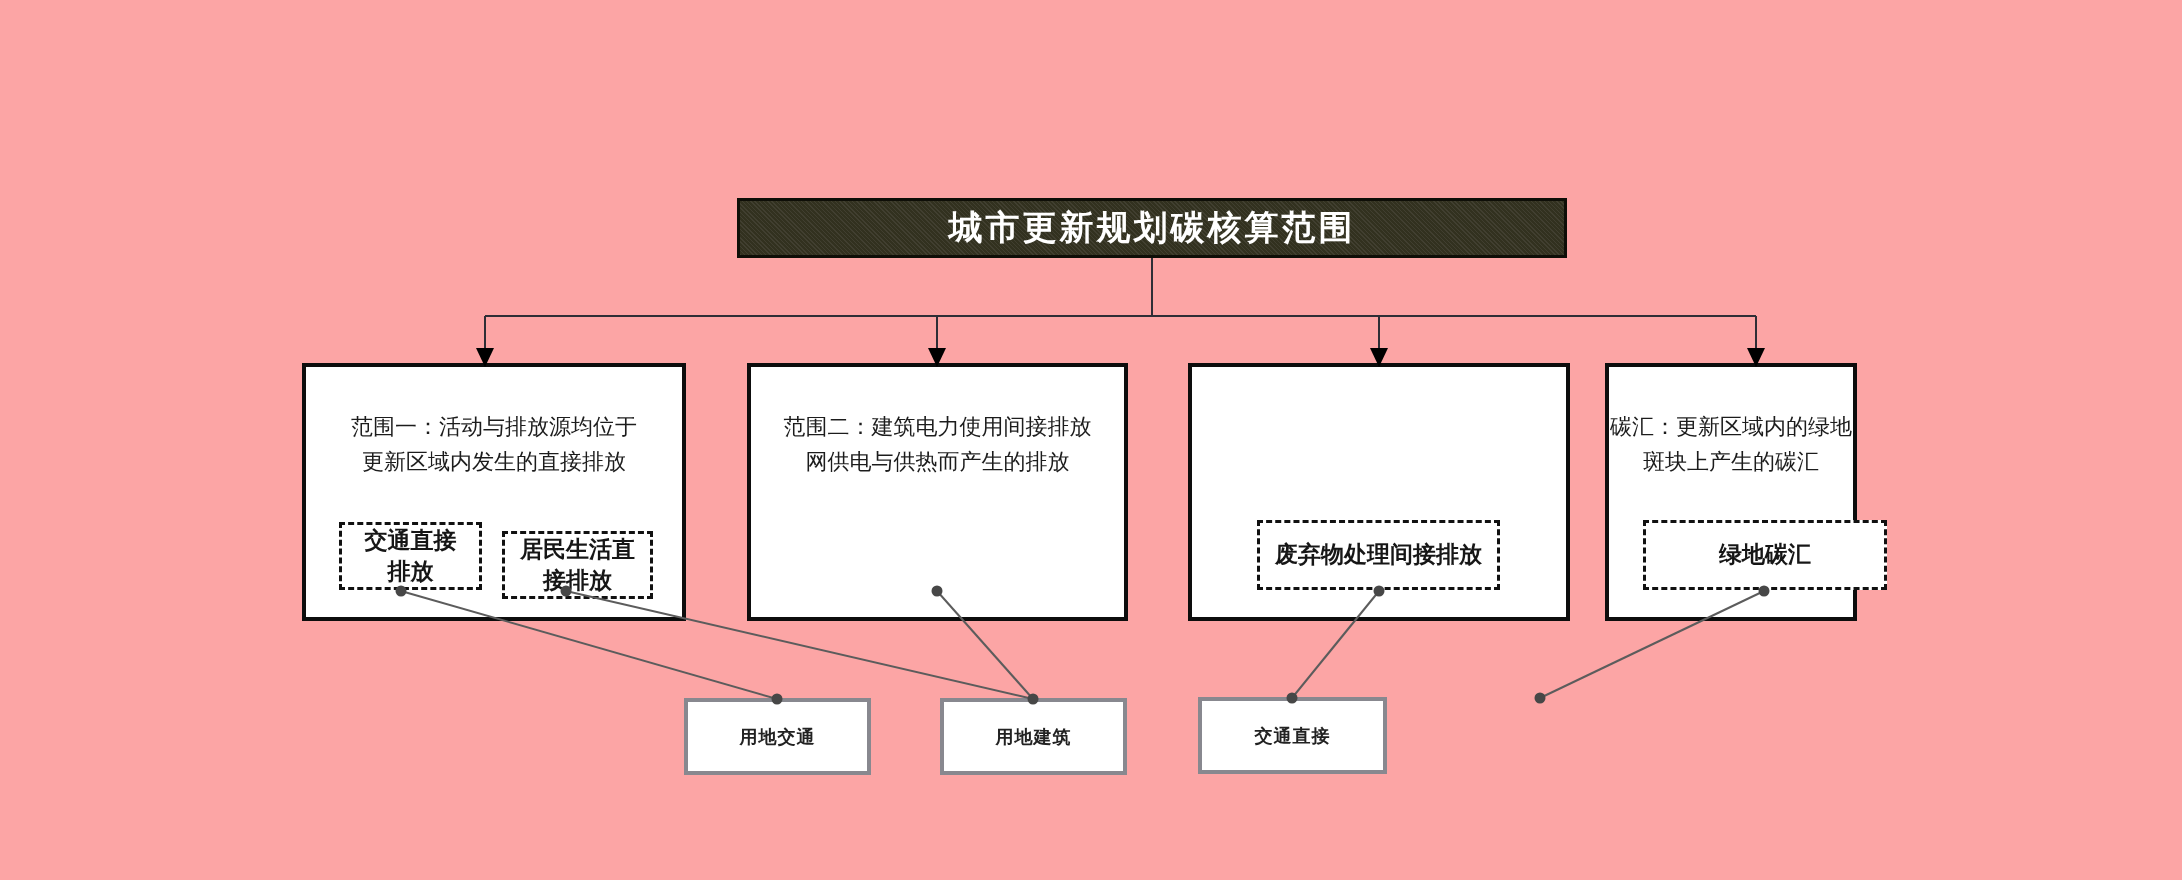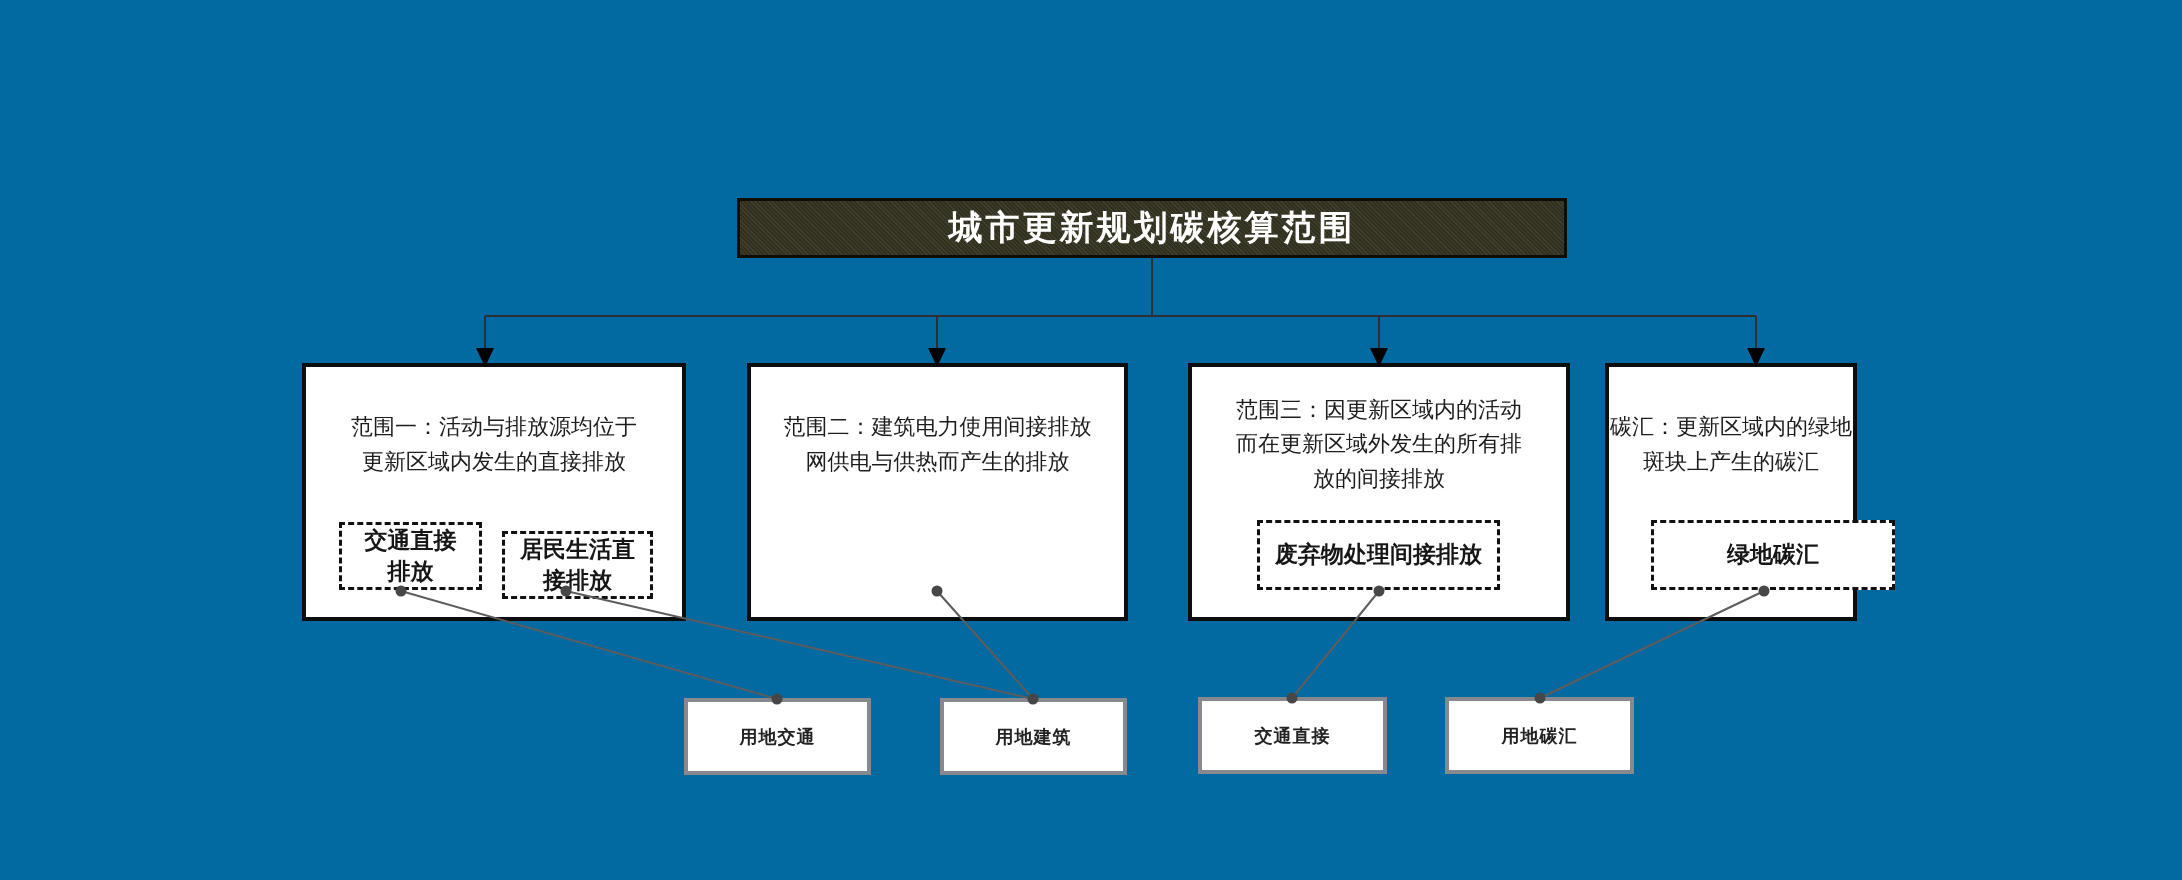--- a/index.html
+++ b/index.html
@@ -1,20 +1,20 @@
 <!DOCTYPE html>
 <html><head>
 <meta charset="utf-8">
 <style>
   html, body { margin: 0; padding: 0; background: #ffffff; }
   .canvas {
     position: relative;
     width: 2182px;
     height: 880px;
-    background: #0369a1;
+    background: #fca5a5;
     font-family: "DejaVu Sans", "Liberation Sans", sans-serif;
     overflow: hidden;
   }
   .title-box {
     position: absolute;
     left: 737px; top: 198px;
     width: 830px; height: 60px;
     box-sizing: border-box;
     background-color: #35342a;
     background-image: repeating-linear-gradient(45deg, #413f30 0px, #413f30 1px, #32311f 1px, #32311f 3px);
@@ -57,21 +57,21 @@
     font-size: 23px;
     font-weight: bold;
     color: #161616;
     line-height: 1.35;
     white-space: pre-line;
   }
   .sub-1a { left: 33px;  top: 155px; width: 143px; height: 68px; align-items: flex-end; }
   .sub-1b { left: 196px; top: 164px; width: 151px; height: 68px; }
   .sub-2  { left: 46px;  top: 153px; width: 281px; height: 70px; }
   .sub-3  { left: 65px;  top: 153px; width: 243px; height: 70px; }
-  .sub-4  { left: 42px;  top: 153px; width: 244px; height: 70px; }
+  .sub-4  { left: 34px;  top: 153px; width: 244px; height: 70px; }
   .land-box {
     position: absolute;
     box-sizing: border-box;
     height: 77px;
     background: #ffffff;
     border: 4px solid #88888f;
     display: flex; align-items: center; justify-content: center;
     font-size: 18px;
     font-weight: bold;
     color: #222222;
@@ -109,23 +109,20 @@
 接排放</span>
     </div>
   </div>
 
   <div class="scope-box scope-2">
     <div class="scope-desc">范围二：建筑电力使用间接排放
 网供电与供热而产生的排放</div>
   </div>
 
   <div class="scope-box scope-3">
-    <div class="scope-desc">范围三：因更新区域内的活动
-而在更新区域外发生的所有排
-放的间接排放</div>
     <div class="dashed-box sub-3">
       <span>废弃物处理间接排放</span>
     </div>
   </div>
 
   <div class="scope-box scope-4">
     <div class="scope-desc">碳汇：更新区域内的绿地
 斑块上产生的碳汇</div>
     <div class="dashed-box sub-4">
       <span>绿地碳汇</span>
@@ -133,23 +130,20 @@
   </div>
 
   <div class="land-box land-1">
     <span>用地交通</span>
   </div>
   <div class="land-box land-2">
     <span>用地建筑</span>
   </div>
   <div class="land-box land-3">
     <span>交通直接</span>
-  </div>
-  <div class="land-box land-4">
-    <span>用地碳汇</span>
   </div>
 
   <svg class="wires" width="2182" height="880" viewBox="0 0 2182 880">
 
     <g stroke="#2e2e36" stroke-width="2" fill="none">
       <path d="M1152 258 V316"></path>
       <path d="M485 316 H1756"></path>
       <path d="M485 316 V350"></path>
       <path d="M937 316 V350"></path>
       <path d="M1379 316 V350"></path>

